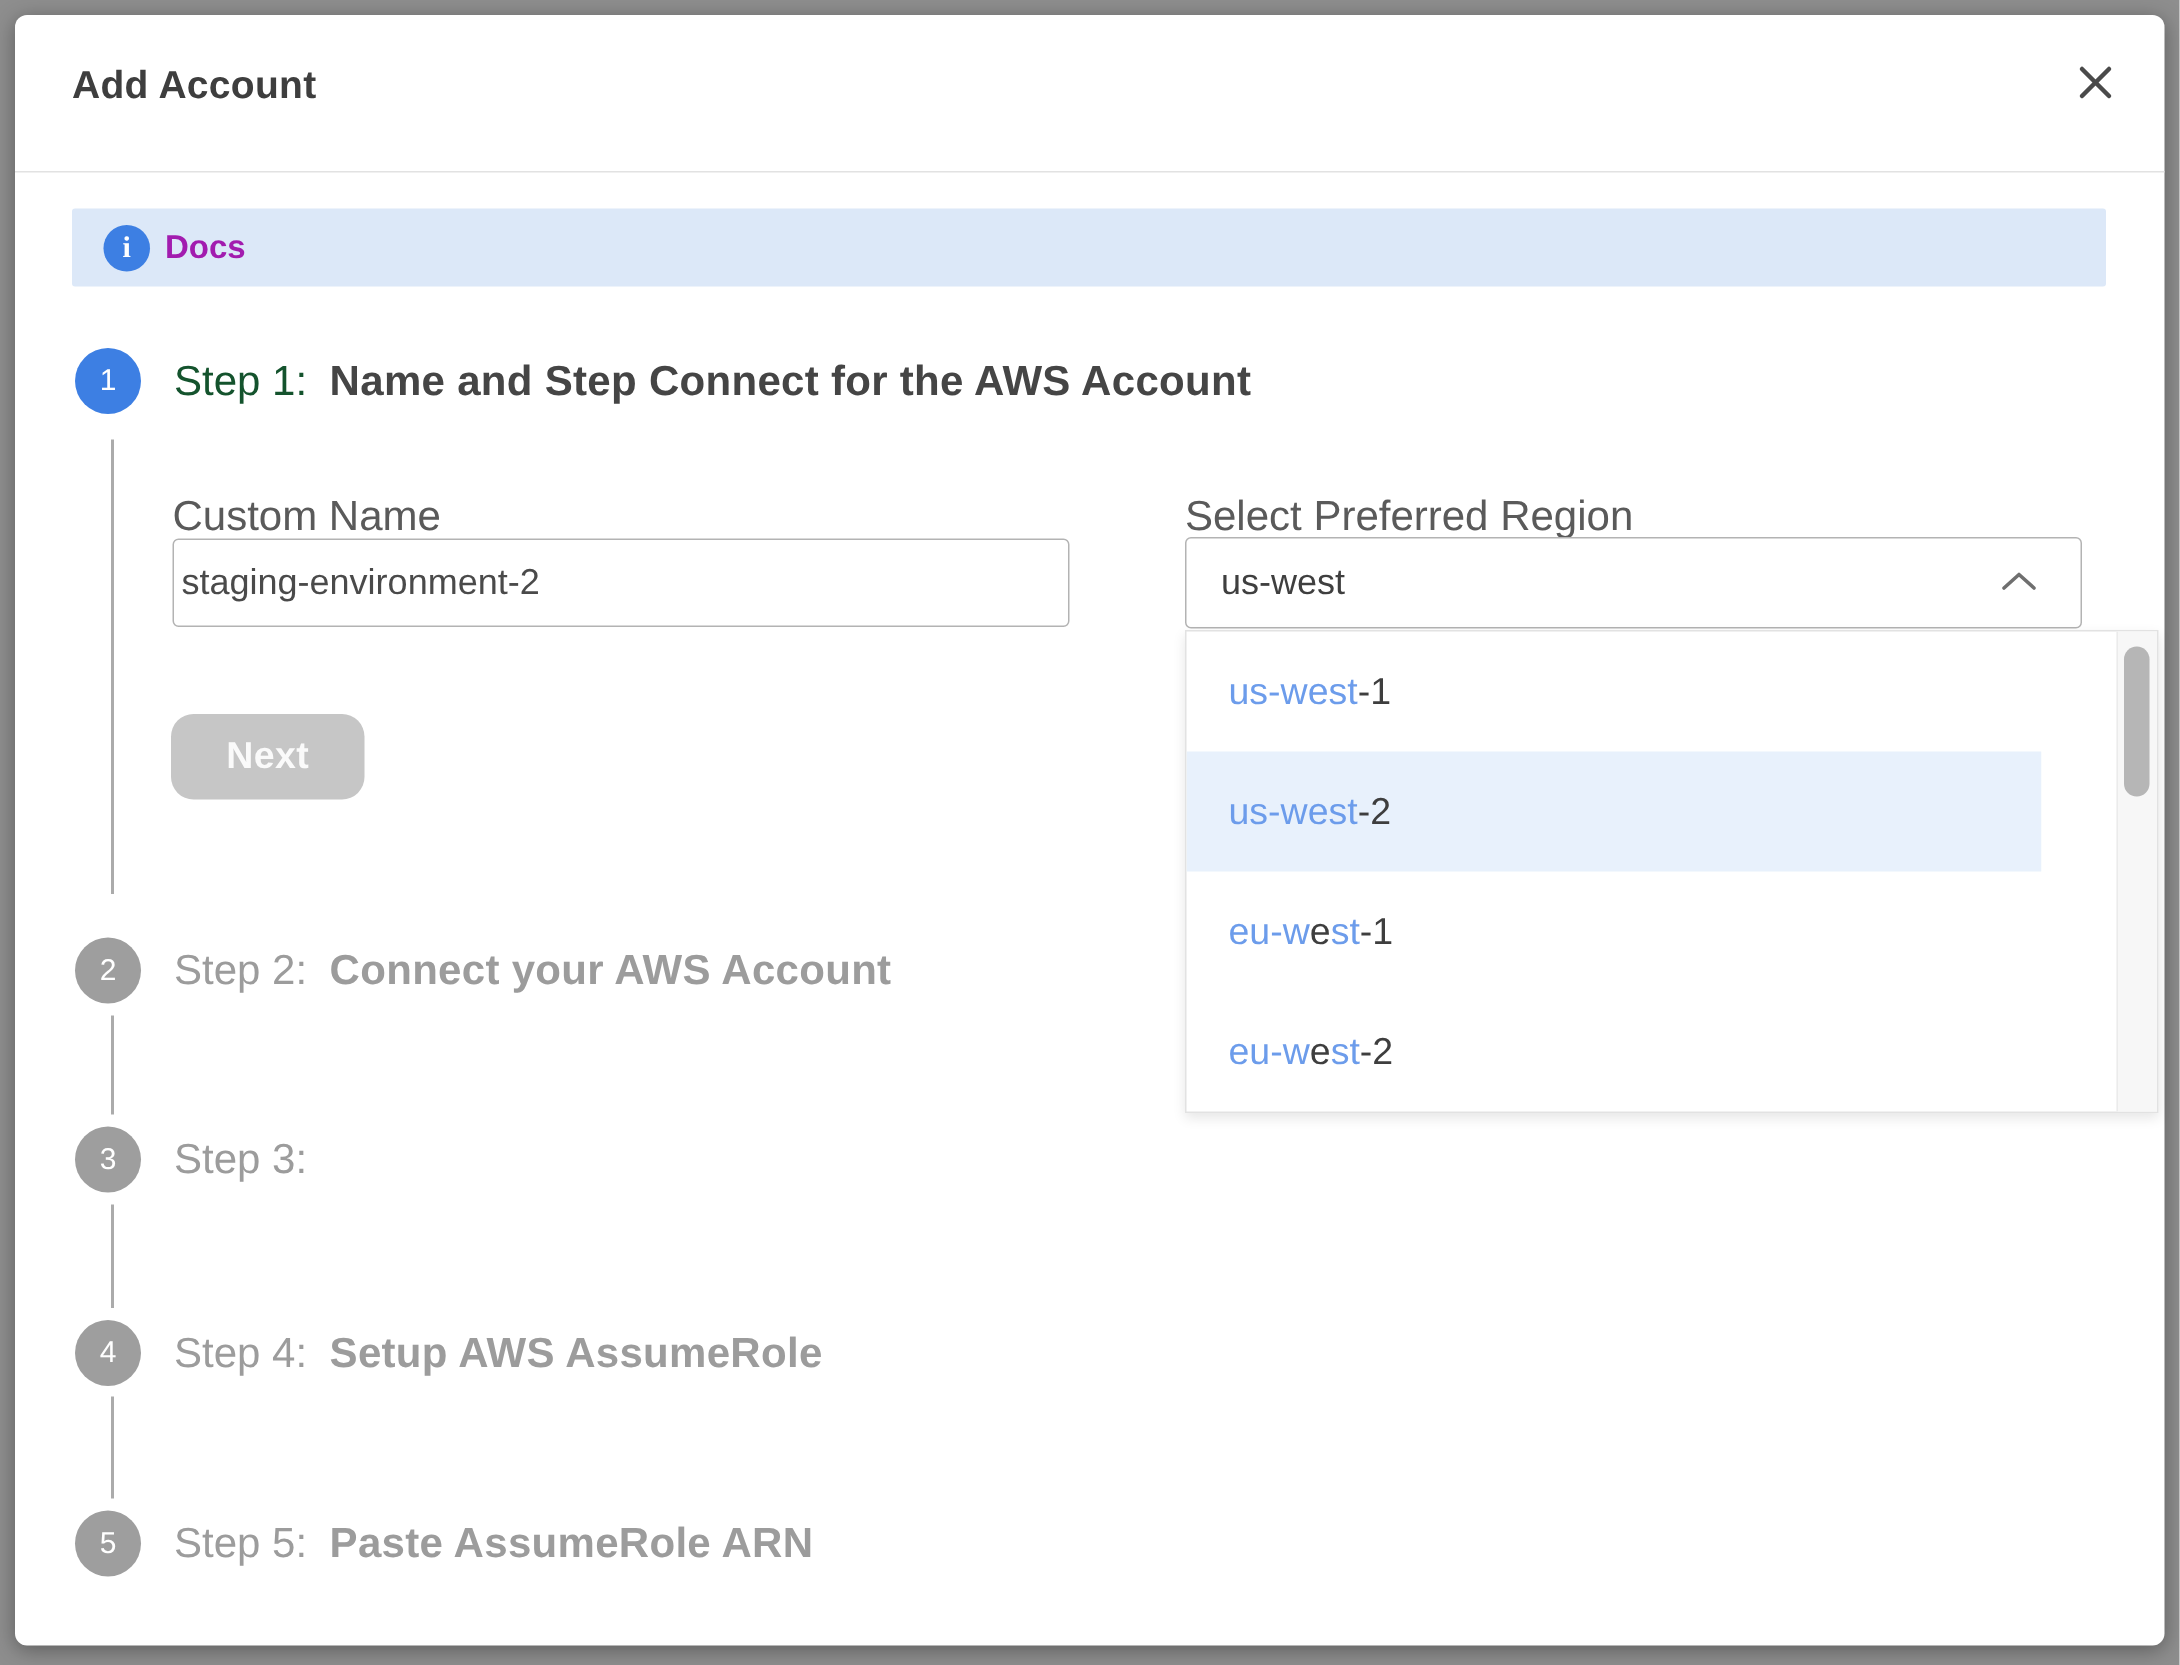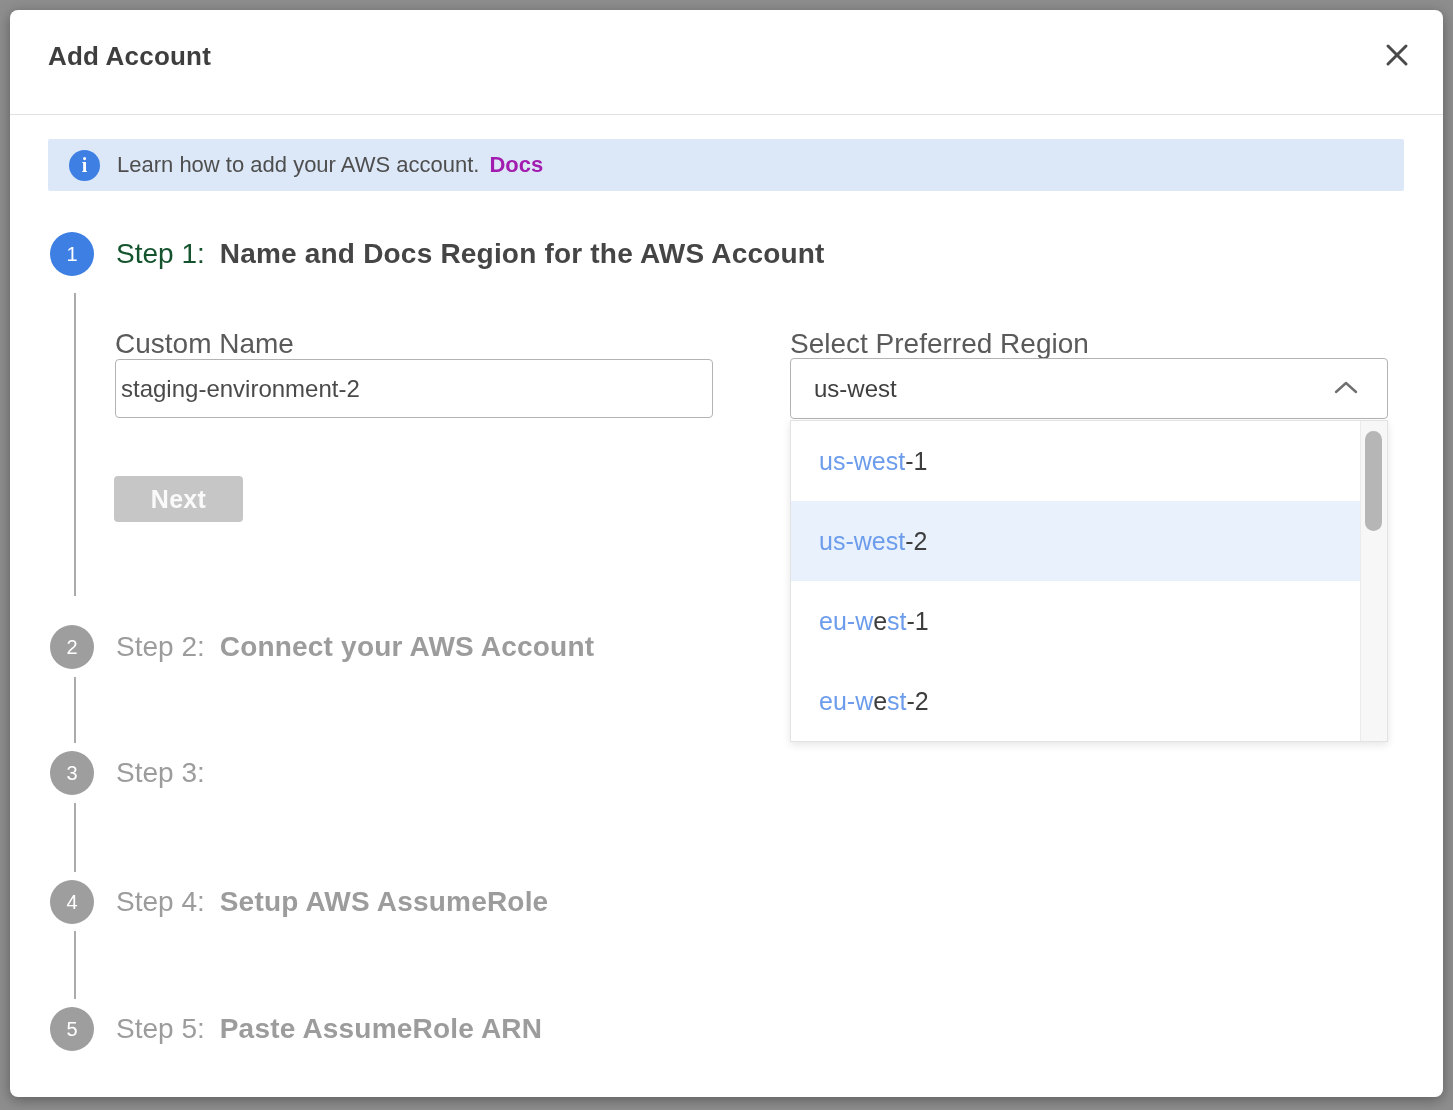--- a/index.html
+++ b/index.html
@@ -111,31 +111,31 @@
     border: none; outline: none; background: transparent;
     font-family: "Liberation Sans", sans-serif;
     font-size: 24px; color: #3f3f3f;
     padding-left: 23px; width: 500px; height: 100%;
   }
   .chevron {
     position: absolute; right: 28px; top: 20px;
   }
   .next-btn {
     position: absolute; left: 104px; top: 466px;
-    width: 129px; height: 46px;
-    background: #c6c6c6; border: none; border-radius: 4px;
+    width: 129px; height: 57px;
+    background: #c6c6c6; border: none; border-radius: 15px;
     color: #fafafa; font-size: 25px; font-weight: bold;
     font-family: "Liberation Sans", sans-serif;
     letter-spacing: 0.3px;
     cursor: not-allowed;
   }
   
   .dropdown {
     position: absolute; left: 780px; top: 410px;
-    width: 598px; height: 322px;
+    width: 649px; height: 322px;
     background: #ffffff;
     border: 1px solid #e2e2e2;
     box-shadow: 0 3px 8px rgba(0,0,0,0.10);
   }
   .dropdown-list {
     position: absolute; left: 0; top: 0;
     width: 570px; height: 100%;
     overflow: hidden;
   }
   .option {
@@ -172,28 +172,27 @@
     <button class="close-btn">
       <svg width="26" height="26" viewBox="0 0 26 26">
         <line x1="4" y1="4" x2="22" y2="22" stroke="#4a4a4a" stroke-width="3" stroke-linecap="round"></line>
         <line x1="22" y1="4" x2="4" y2="22" stroke="#4a4a4a" stroke-width="3" stroke-linecap="round"></line>
       </svg>
     </button>
   </div>
 
   <div class="banner">
     <span class="info-icon">i</span>
-    <span class="banner-text">Learn how to add your AWS account.</span>
     <a class="banner-link">Docs</a>
   </div>
 
   <div class="step-row active" style="top:222px;">
     <div class="step-circle active">1</div>
     <span class="step-prefix">Step 1:</span>
-    <span class="step-title">Name and Docs Region for the AWS Account</span>
+    <span class="step-title">Name and Step Connect for the AWS Account</span>
   </div>
   <div class="connector" style="top:283px; height:303px;"></div>
 
   <div class="field-label" style="left:105px; top:318px;">Custom Name</div>
   <input class="text-input" style="left: 105px; top: 349px; width: 598px; height: 59px;" value="staging-environment-2">
 
   <div class="field-label" style="left:780px; top:318px;">Select Preferred Region</div>
   <div class="combo-wrap">
     <input class="combo-input" value="us-west" style="">
     <svg class="chevron" width="26" height="18" viewBox="0 0 26 18">

